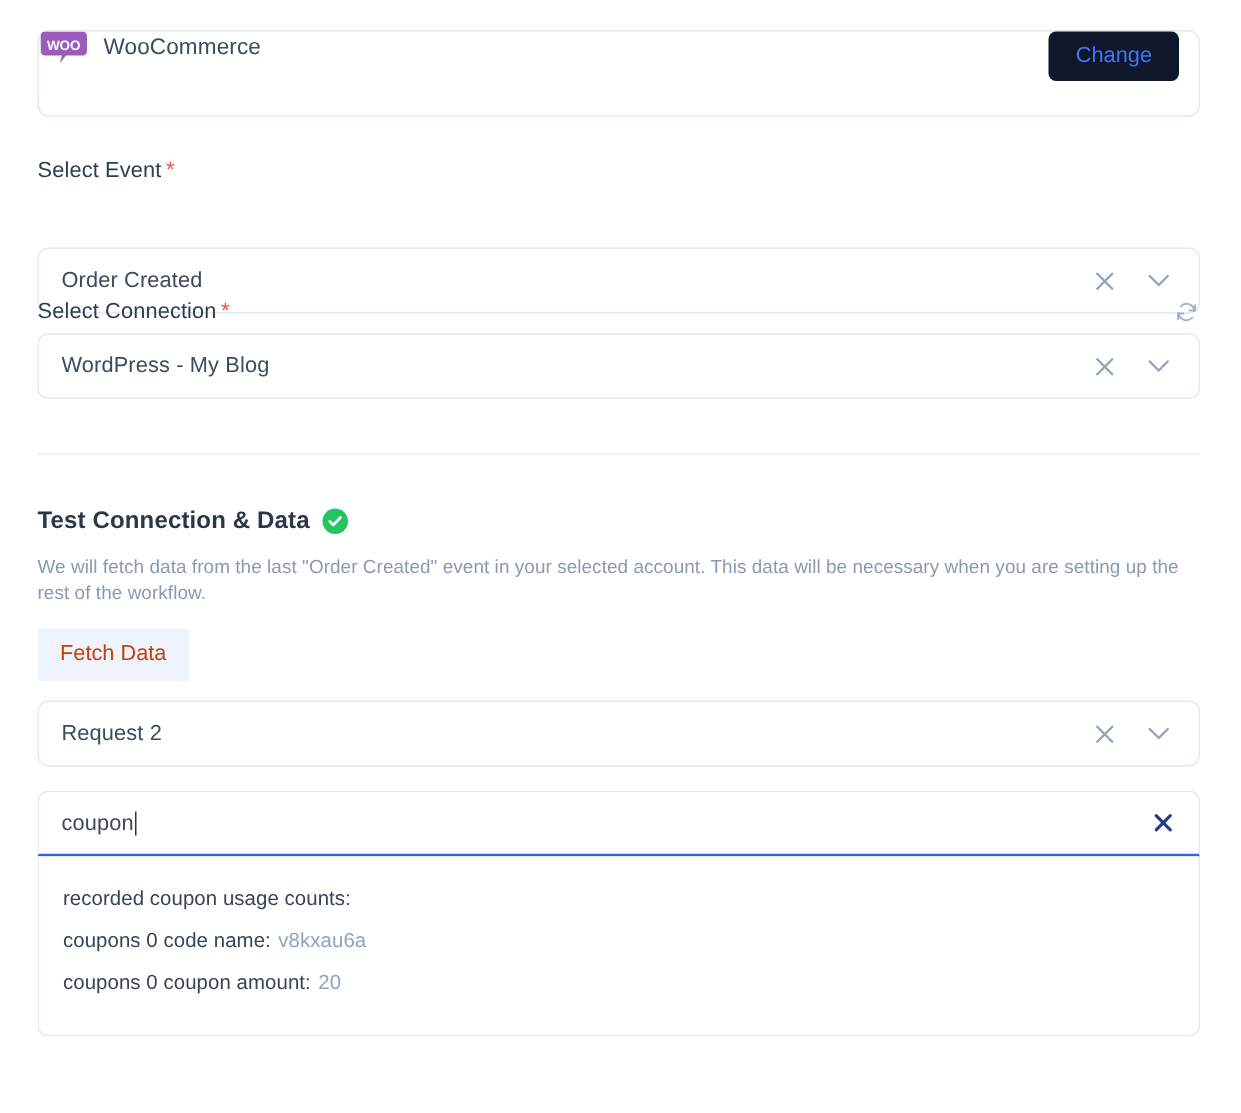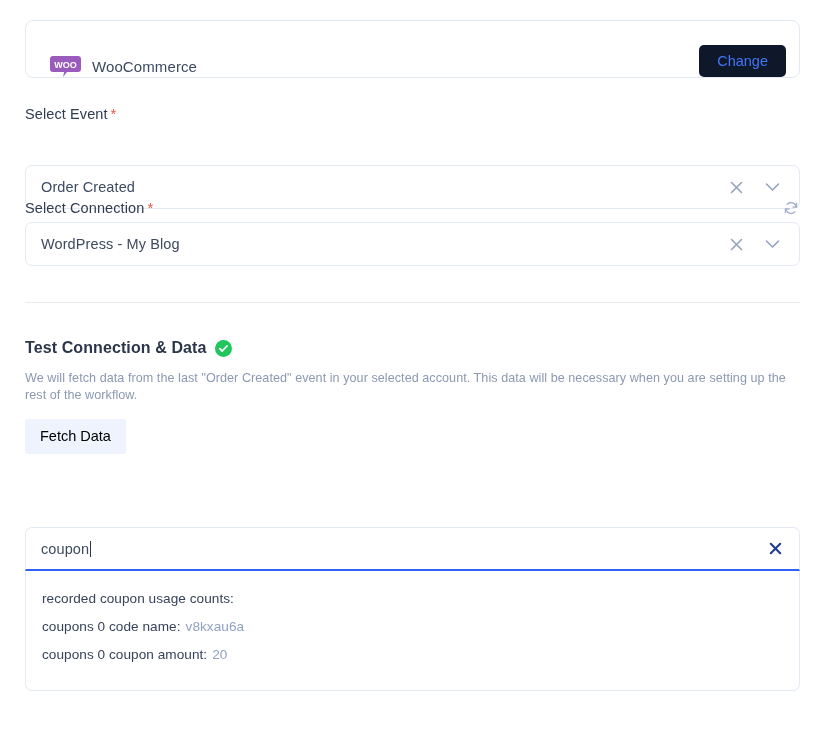--- a/index.html
+++ b/index.html
@@ -24,22 +24,22 @@
   .app-card {
     position: absolute;
     left: 25px;
     top: 20px;
     width: 775px;
     height: 58px;
     background: #ffffff;
     border: 1px solid #e3e9f3;
     border-radius: 8px;
     display: flex;
-    align-items: flex-end;
-    padding: 0 13px 0 24px;
+    align-items: flex-start;
+    padding: 0 13px 0 1px;
   }
   .app-left {
     display: flex;
     align-items: center;
     gap: 11px;
     flex: 1 1 auto;
     min-width: 0;
   }
   .woo-logo {
     width: 31px;
@@ -139,21 +139,21 @@
     height: 1px;
     background: #e7ecf4;
   }
 
   
   .section-title-row {
     position: absolute;
     left: 25px;
     top: 339px;
     display: flex;
-    align-items: flex-end;
+    align-items: flex-start;
     gap: 9px;
   }
   .section-title {
     font-size: 16px;
     font-weight: bold;
     color: #2b3648;
     letter-spacing: 0.1px;
   }
   .check-badge {
     width: 17px;
@@ -175,21 +175,21 @@
     line-height: 17px;
     color: #8b99b2;
     letter-spacing: 0.05px;
   }
 
   .fetch-btn {
     position: absolute;
     left: 25px;
     top: 419px;
     background: #eef3fe;
-    color: #000000;
+    color: #c2410c;
     border: none;
     border-radius: 2px;
     font-family: "Liberation Sans", sans-serif;
     font-size: 14.5px;
     padding: 10px 15px;
     cursor: pointer;
     line-height: 1;
   }
 
   
@@ -335,20 +335,35 @@
     <span class="check-badge">
       <svg width="11" height="11" viewBox="0 0 11 11">
           <path d="M1.8 5.6 4.2 8 9 3" stroke="#ffffff" stroke-width="1.8" fill="none" stroke-linecap="round" stroke-linejoin="round"></path>
         </svg>
     </span>
   </div>
   <div class="section-desc">We will fetch data from the last "Order Created" event in your selected account. This data will be necessary when you are setting up the rest of the workflow.</div>
 
   <button class="fetch-btn">Fetch Data</button>
 
+  <div class="select-box" style="top:467px;">
+    <span class="select-value">Request 2</span>
+    <span class="select-actions">
+      <span class="icon-btn">
+        <svg width="13" height="13" viewBox="0 0 13 13">
+            <path d="M1.5 1.5 11.5 11.5M11.5 1.5 1.5 11.5" stroke="currentColor" stroke-width="1.6" stroke-linecap="round"></path>
+          </svg>
+      </span>
+      <span class="icon-btn">
+        <svg width="15" height="10" viewBox="0 0 15 10">
+            <path d="M1.5 2 7.5 8 13.5 2" stroke="currentColor" stroke-width="1.6" fill="none" stroke-linecap="round" stroke-linejoin="round"></path>
+          </svg>
+      </span>
+    </span>
+  </div>
 
   <div class="search-box">
     <span class="search-text">
       <span>coupon</span>
         <span class="caret"></span>
     </span>
     <span class="search-clear">
       <svg width="13" height="13" viewBox="0 0 13 13">
           <path d="M1.8 1.8 11.2 11.2M11.2 1.8 1.8 11.2" stroke="currentColor" stroke-width="2.1" stroke-linecap="round"></path>
         </svg>

